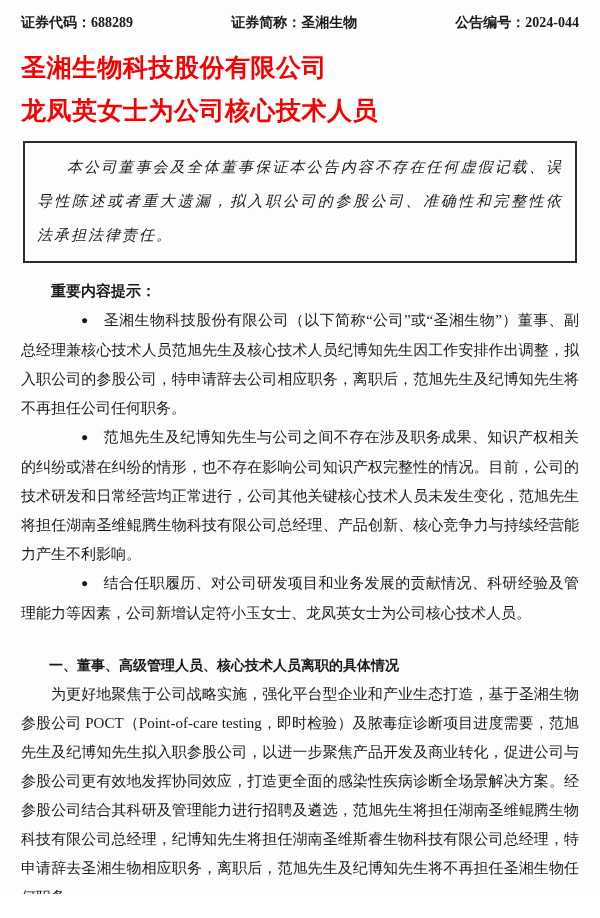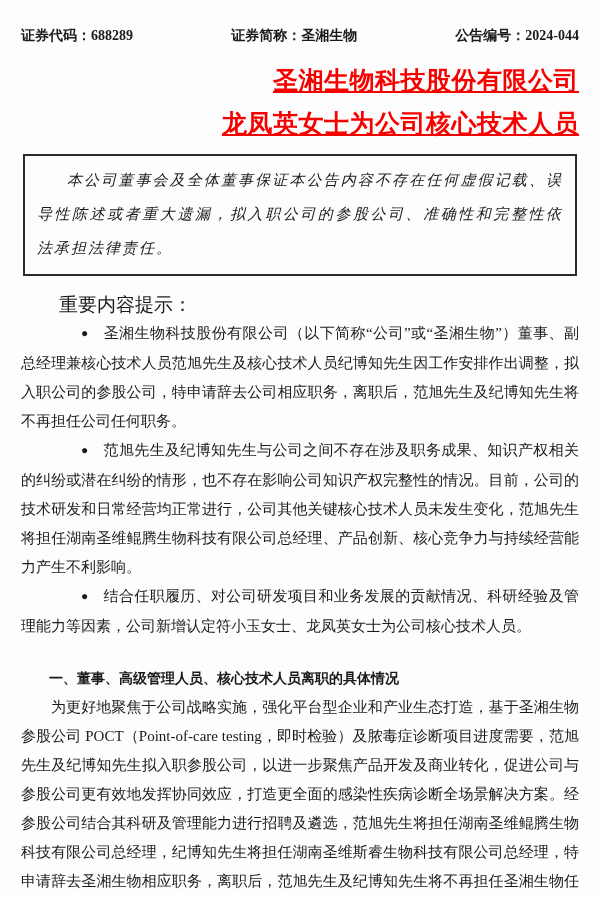--- a/index.html
+++ b/index.html
@@ -5,53 +5,53 @@
   :root{
     --title-red:#f70000;
     --text-color:#1a1a1a;
     --border-color:#2b2b2b;
     --page-bg:#fdfdfd;
   }
   *{box-sizing:border-box;}
   html,body{margin:0;padding:0;background:#ffffff;}
   .page{
     width:600px;height:894px;margin:0 auto;
-    padding:27px 21px 0 21px;
+    padding:14px 21px 0 21px;
     background:var(--page-bg);
     color:var(--text-color);
     font-family:"Liberation Serif","DejaVu Serif",serif;
     overflow:hidden;
   }
   
   .top-row{
     display:flex;justify-content:space-between;align-items:baseline;
     font-weight:bold;font-size:14px;line-height:18px;white-space:nowrap;
   }
   
   .title{
-    margin:14px 0 0;text-align:right;
+    margin:14px 0 0;text-align:left;
     font-family:"Liberation Sans","DejaVu Sans",sans-serif;
     font-weight:bold;color:var(--title-red);
-    font-size:25px;line-height:43px;text-decoration:underline;
+    font-size:25px;line-height:43px;
   }
   .title-line{display:block;white-space:nowrap;letter-spacing:0.5px;}
   
   .disclaimer-box{
     margin:9px 2px 0 2px;
     border:2px solid var(--border-color);
     padding:7px 12px 9px 12px;
   }
   .disclaimer-box p{
     margin:0;text-indent:2em;text-align:justify;
     font-style:italic;font-size:15px;line-height:34px;letter-spacing:2px;
   }
   
   .notice-heading{
     margin:14px 0 0;text-indent:2em;
-    font-weight:normal;font-size:19px;line-height:29px;
+    font-weight:bold;font-size:15px;line-height:29px;
   }
   .para{
     margin:0;text-indent:2em;text-align:justify;
     font-size:15px;line-height:29px;
   }
   .bullet{
     display:inline-block;font-size:12px;margin-right:15px;
     transform:translateY(-1px);
   }
   .section-heading{

